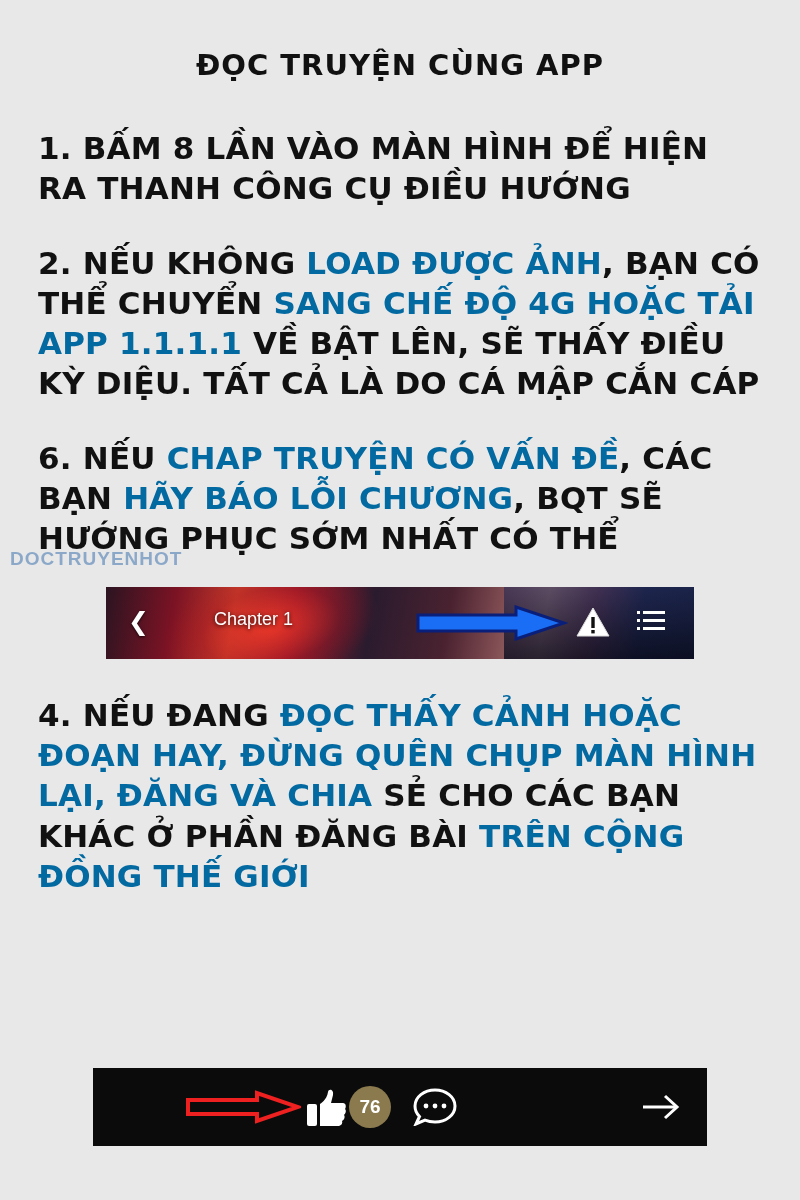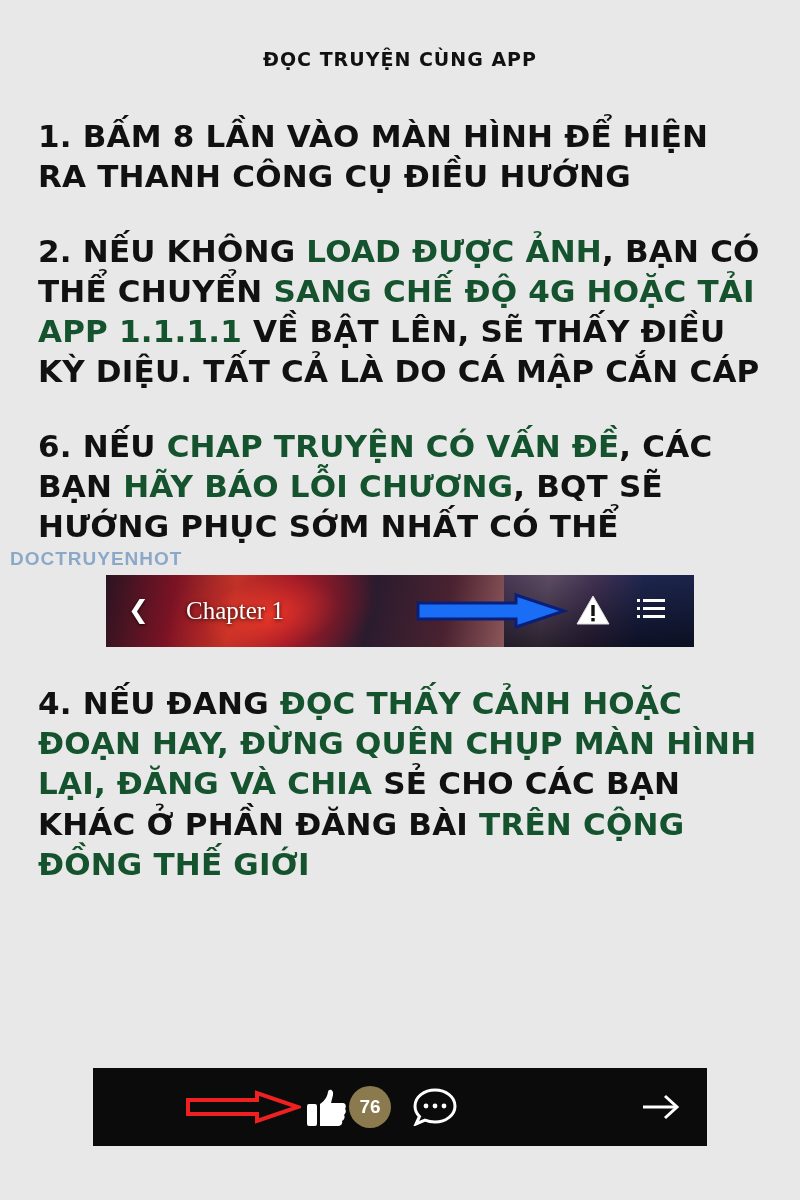--- a/index.html
+++ b/index.html
@@ -17,39 +17,39 @@
   }
   .page {
     position: relative;
     width: 800px;
     height: 1200px;
     box-sizing: border-box;
     padding: 0 38px;
   }
   .title {
     text-align: center;
-    font-size: 19px;
+    font-size: 29px;
     font-weight: bold;
     letter-spacing: 1px;
     padding-top: 48px;
     color: #111;
   }
   .instructions {
     margin-top: 46px;
   }
   .item {
     font-size: 31px;
     font-weight: bold;
     line-height: 1.30;
     letter-spacing: 0.2px;
     margin-bottom: 34px;
     color: #111;
   }
   .red {
-    color: #14532d;
+    color: #0369a1;
   }
   
   .navbar-wrap {
     position: relative;
     margin: 0 auto;
     width: 588px;
     height: 72px;
     margin-top: -6px;
   }
   .navbar {
@@ -83,28 +83,28 @@
     left: 22px;
     top: 20px;
     color: #fff;
     font-size: 25px;
     line-height: 30px;
     z-index: 5;
     text-shadow: 0 1px 3px rgba(0,0,0,.8);
   }
   .nav-chapter {
     position: absolute;
-    left: 80px;
+    left: 108px;
     top: 22px;
     color: #ffffff;
-    font-size: 25px;
+    font-size: 18px;
     font-weight: normal;
     z-index: 5;
     text-shadow: 0 1px 4px rgba(0,0,0,.9);
-    font-family: Liberation Serif, serif;
+    font-family: Liberation Sans, sans-serif;
   }
   .blue-arrow {
     position: absolute;
     left: 310px;
     top: 18px;
     width: 152px;
     height: 36px;
     z-index: 6;
   }
   .warn-icon {

